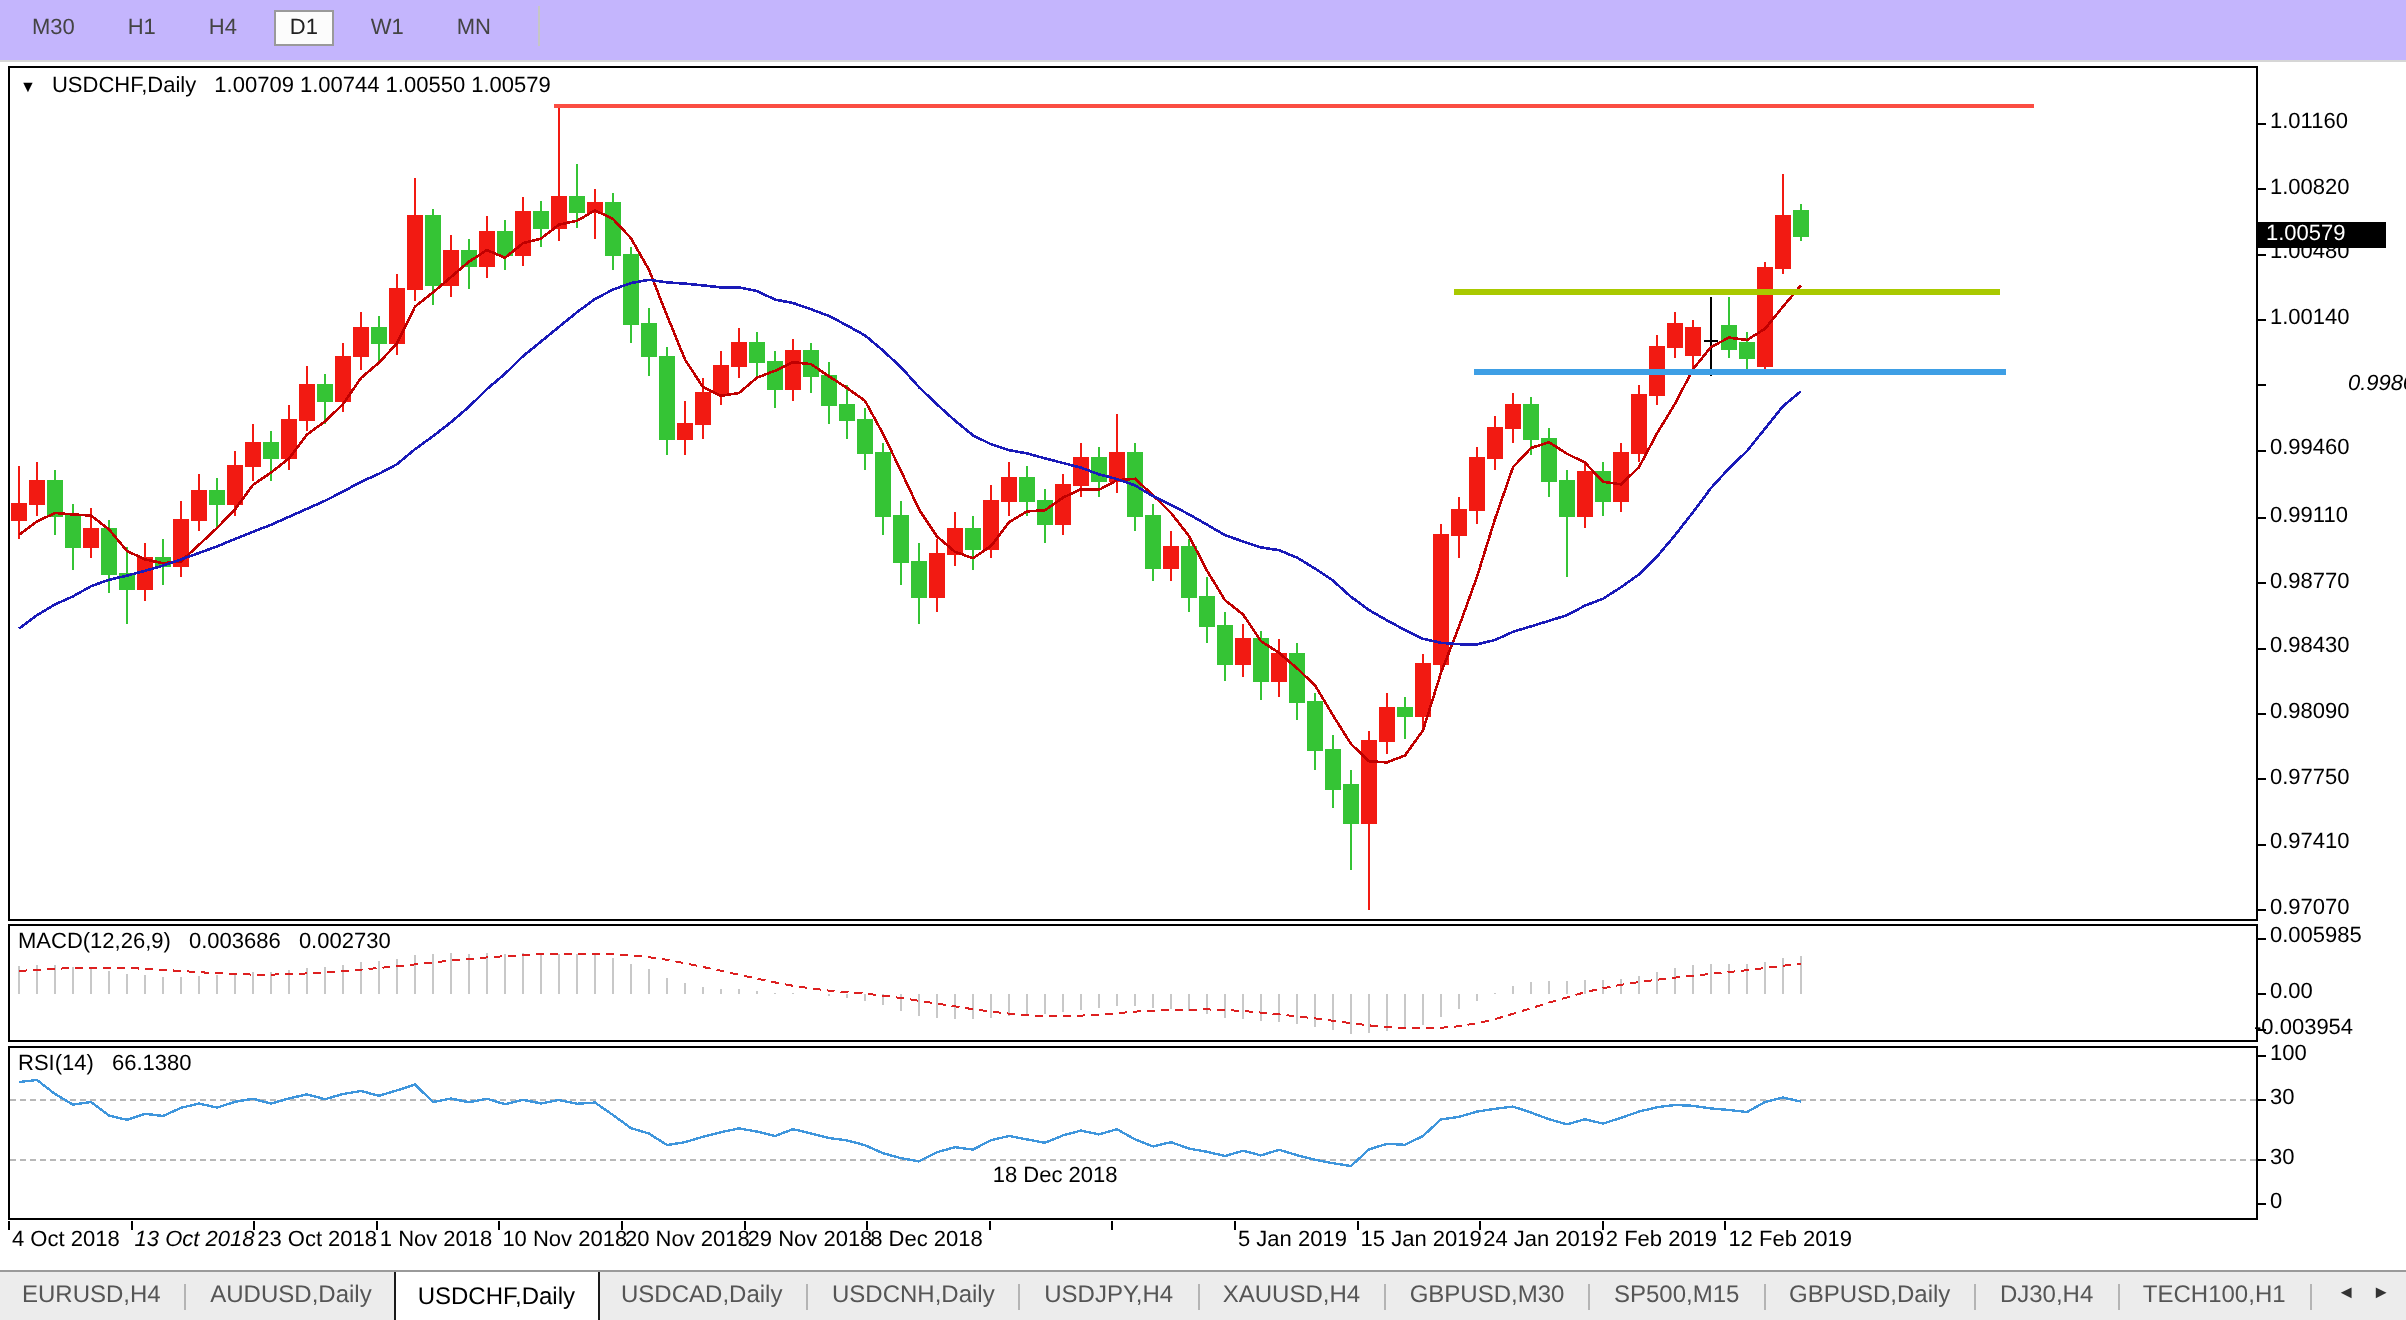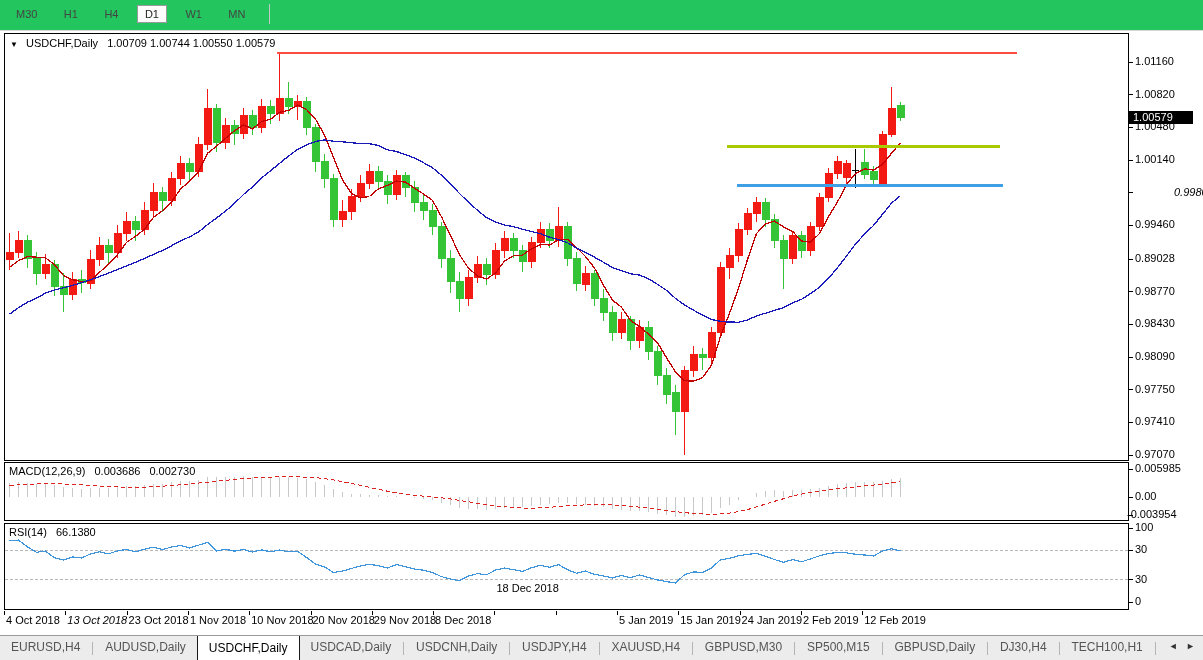--- a/index.html
+++ b/index.html
@@ -1,19 +1,19 @@
 <!DOCTYPE html>
 <html><head>
 <meta charset="utf-8">
 <style>
   html,body{margin:0;padding:0}
   body{width:1203px;height:660px;overflow:hidden;background:#f0f0f0;
        font-family:"Liberation Sans","DejaVu Sans",sans-serif;position:relative}
   
-  .toolbar{position:absolute;left:0;top:0;width:1203px;height:30px;background:#22c55e;
+  .toolbar{position:absolute;left:0;top:0;width:1203px;height:30px;background:#c4b5fd;
            border-bottom:1px solid #d6d6d6;z-index:6}
   .tf-btn{display:inline-block;margin:5px 3px 0 3px;padding:2px 7px;font-size:11px;color:#444;
           border:1px solid transparent;cursor:default}
   .tf-btn:first-child{margin-left:8px}
   .tf-btn.active{background:#fcfcfc;border:1px solid #9a9a9a;color:#222}
   .toolbar-sep{display:inline-block;width:1px;height:20px;background:#c6c6c6;vertical-align:middle;margin-left:8px}
   
   .chart-bg{position:absolute;left:0;top:30px;width:1203px;height:605px;background:#fff;z-index:1}
   #svg-host{position:absolute;left:0;top:0;width:1203px;height:660px;z-index:2}
   #labels{position:absolute;left:0;top:0;width:1203px;height:542px;z-index:3;pointer-events:none}
@@ -398,21 +398,21 @@
       <line x1="801.4" y1="610.5" x2="801.4" y2="615" stroke="#000"></line>
       <line x1="862.7" y1="610.5" x2="862.7" y2="615" stroke="#000"></line>
     </svg></div>
 <div id="labels">
     <span class="axlab" style="left: 1135px; top: 55px;">1.01160</span>
     <span class="axlab" style="left: 1135px; top: 87.6672px;">1.00820</span>
     <span class="axlab" style="left: 1135px; top: 120.334px;">1.00480</span>
     <span class="axlab" style="left: 1135px; top: 153.002px;">1.00140</span>
     <span class="axlab" style="left: 1174px; top: 185.669px; font-style: italic;">0.99800</span>
     <span class="axlab" style="left: 1135px; top: 218.336px;">0.99460</span>
-    <span class="axlab" style="left: 1135px; top: 251.964px;">0.89028</span>
+    <span class="axlab" style="left: 1135px; top: 251.964px;">0.99110</span>
     <span class="axlab" style="left: 1135px; top: 284.631px;">0.98770</span>
     <span class="axlab" style="left: 1135px; top: 317.298px;">0.98430</span>
     <span class="axlab" style="left: 1135px; top: 349.966px;">0.98090</span>
     <span class="axlab" style="left: 1135px; top: 382.633px;">0.97750</span>
     <span class="axlab" style="left: 1135px; top: 415.3px;">0.97410</span>
     <span class="axlab" style="left: 1135px; top: 447.967px;">0.97070</span>
     <span class="axlab" style="left: 1135px; top: 462.469px;">0.005985</span>
     <span class="axlab" style="left: 1135px; top: 490px;">0.00</span>
     <span class="axlab" style="left: 1127px; top: 508.188px;">-0.003954</span>
     <span class="axlab" style="left: 1135px; top: 521px;">100</span>

